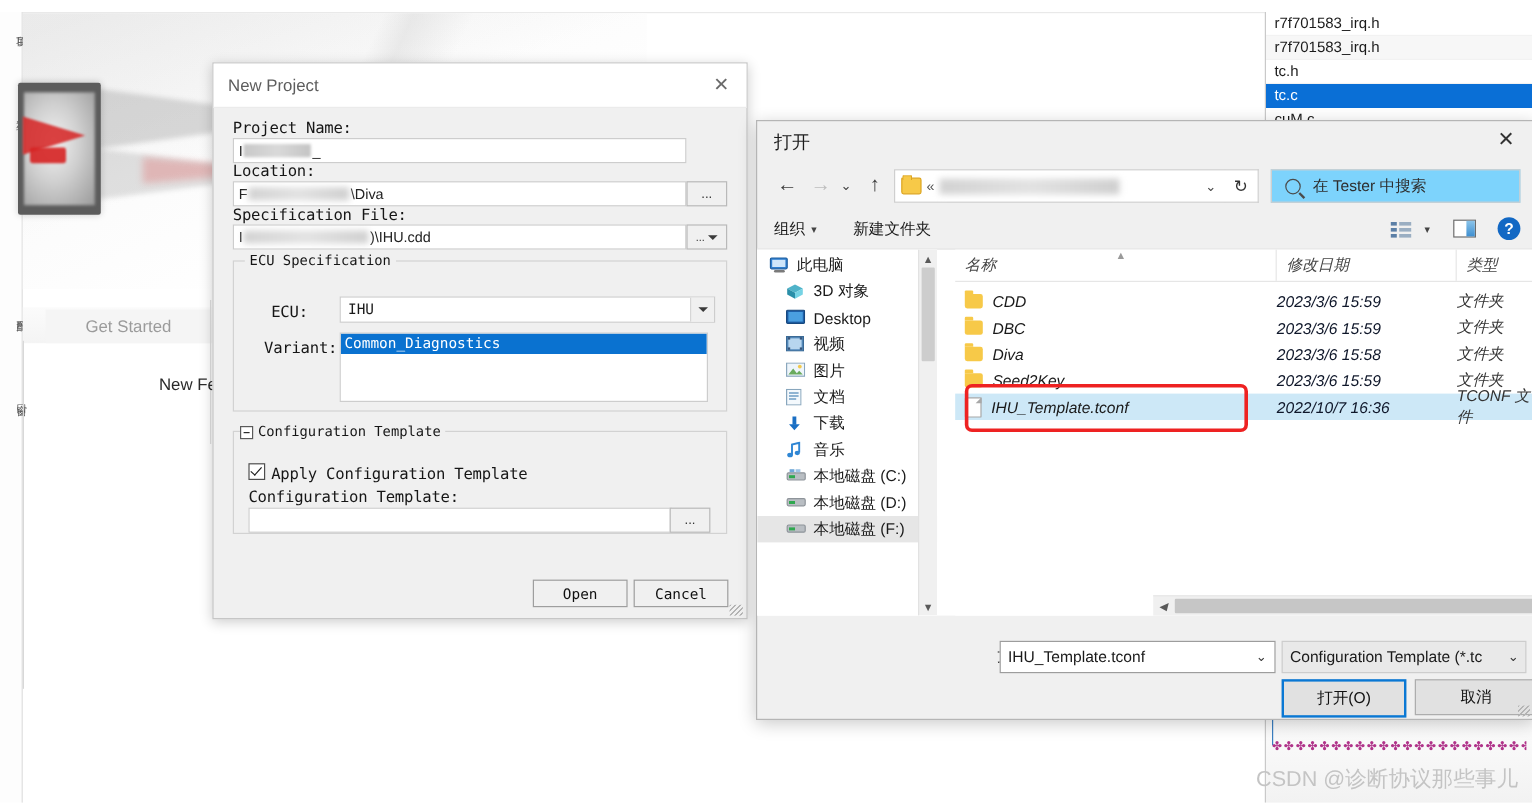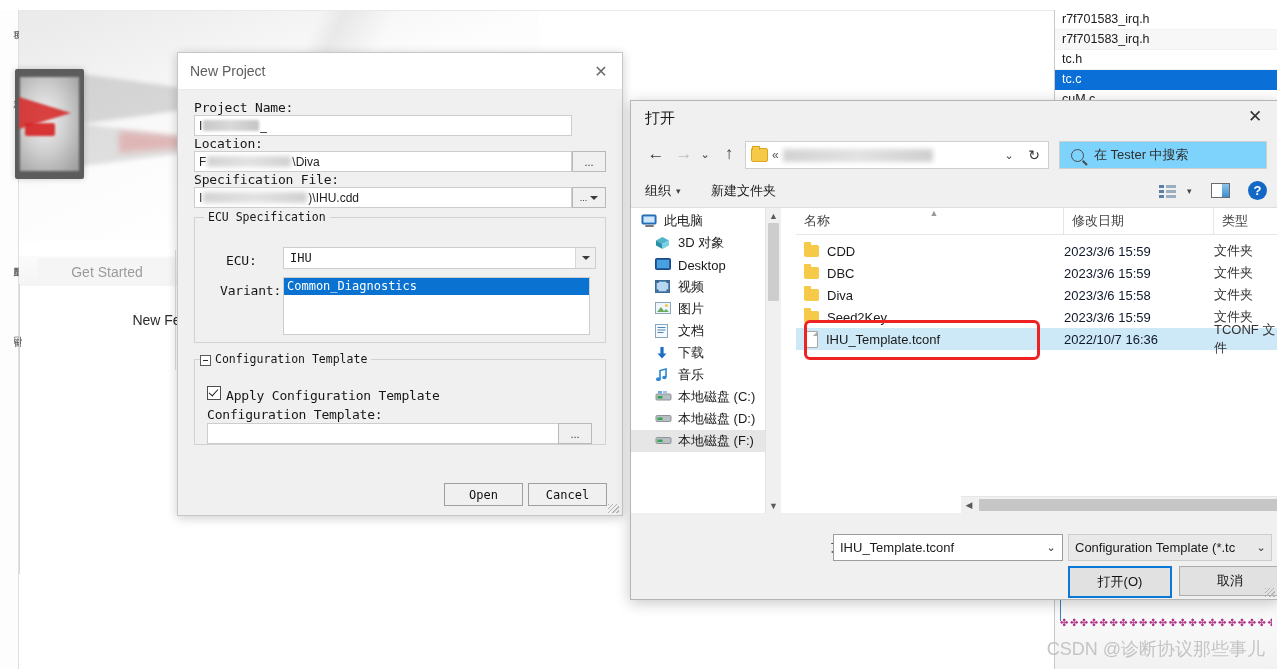--- a/index.html
+++ b/index.html
@@ -370,20 +370,21 @@
     display: flex; align-items: center; justify-content: center;
     font-size: 9px; color: #5a5a5a;
   }
   .ts-thumb {
     position: absolute; left: 2px; right: 2px; background: #cdcdcd; border-radius: 1px;
   }
 
   .wd-list {
     position: absolute; left: 165px; top: 0; right: 0; bottom: 0;
     background: #ffffff;
+    font-style: italic;
   }
   .lh-row {
     position: absolute; left: 0; top: 0; right: 0; height: 26px;
     border-bottom: 1px solid #e6e6e6;
   }
   .lh {
     position: absolute; top: 0; height: 26px; display: flex; align-items: center;
     font-size: 13px; color: #444; padding-left: 8px;
     border-right: 1px solid #e6e6e6; box-sizing: border-box;
   }

